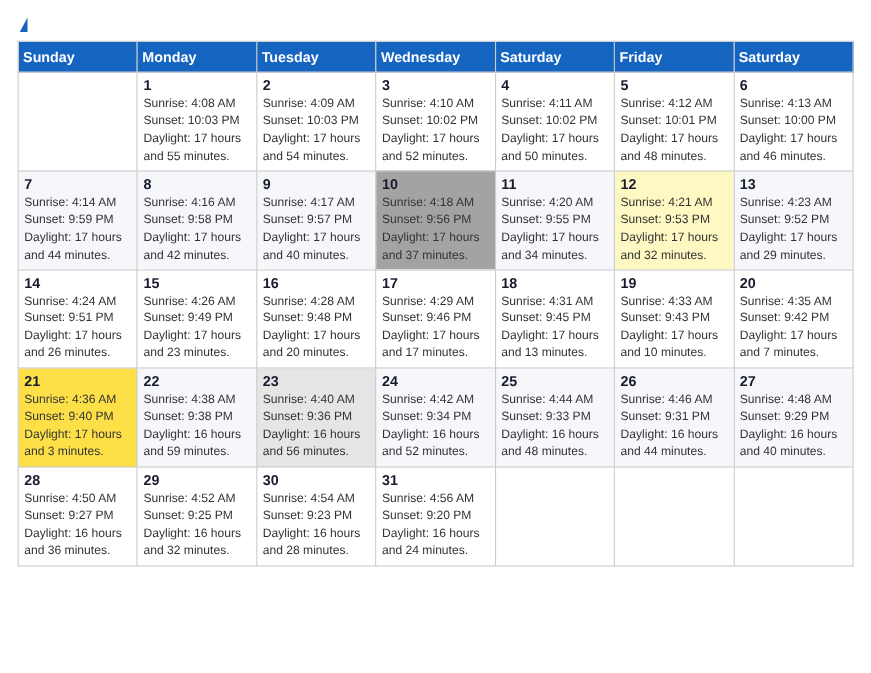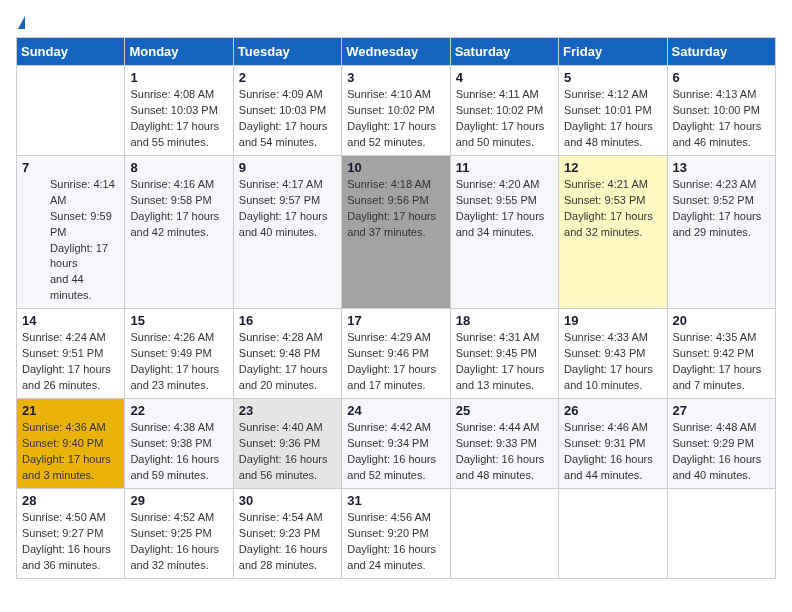--- a/index.html
+++ b/index.html
@@ -159,21 +159,21 @@
           <span class="day-number">6</span>
           <div class="day-info" style="white-space: pre-line;">Sunrise: 4:13 AM
 Sunset: 10:00 PM
 Daylight: 17 hours
 and 46 minutes.</div>
         </td>
       </tr>
       <tr>
         <td style="background: rgb(245, 247, 250);">
           <span class="day-number">7</span>
-          <div class="day-info" style="white-space: pre-line; margin-left: 28px;">Sunrise: 4:14 AM
+          <div class="day-info" style="white-space: pre-line;">Sunrise: 4:14 AM
 Sunset: 9:59 PM
 Daylight: 17 hours
 and 44 minutes.</div>
         </td>
         <td style="background: rgb(245, 247, 250);">
           <span class="day-number">8</span>
           <div class="day-info" style="white-space: pre-line;">Sunrise: 4:16 AM
 Sunset: 9:58 PM
 Daylight: 17 hours
 and 42 minutes.</div>
@@ -259,21 +259,21 @@
         </td>
         <td>
           <span class="day-number">20</span>
           <div class="day-info" style="white-space: pre-line;">Sunrise: 4:35 AM
 Sunset: 9:42 PM
 Daylight: 17 hours
 and 7 minutes.</div>
         </td>
       </tr>
       <tr>
-        <td style="background: #eab308;">
+        <td style="background: #fde047;">
           <span class="day-number">21</span>
           <div class="day-info" style="white-space: pre-line;">Sunrise: 4:36 AM
 Sunset: 9:40 PM
 Daylight: 17 hours
 and 3 minutes.</div>
         </td>
         <td style="background: rgb(245, 247, 250);">
           <span class="day-number">22</span>
           <div class="day-info" style="white-space: pre-line;">Sunrise: 4:38 AM
 Sunset: 9:38 PM

